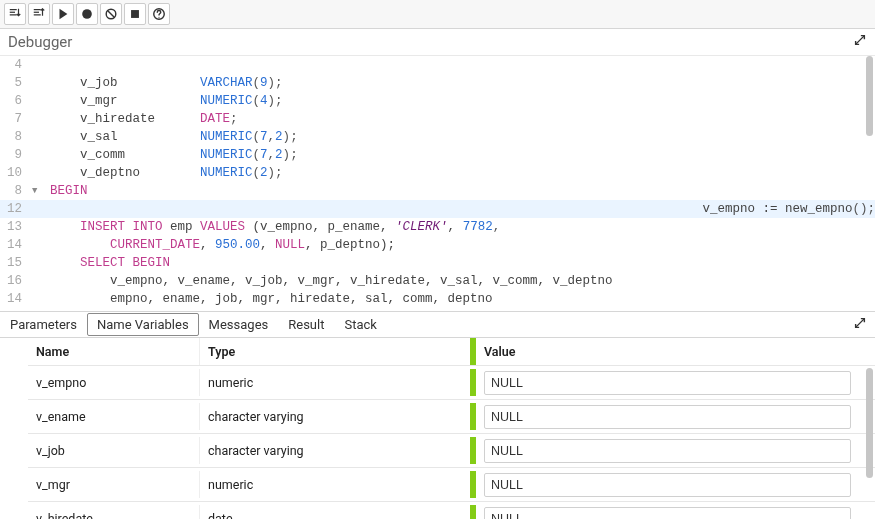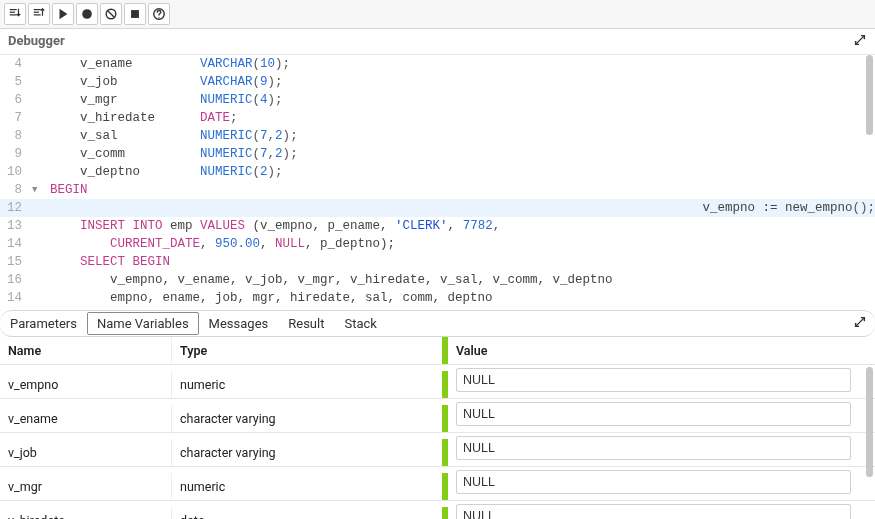--- a/index.html
+++ b/index.html
@@ -27,27 +27,26 @@
     width: 22px; height: 22px;
     display: flex; align-items: center; justify-content: center;
     border: 1px solid #ccc;
     background: #fff;
     border-radius: 2px;
     cursor: pointer;
   }
   .tool-btn svg { width: 14px; height: 14px; }
   .debugger-header {
     display: flex;
-    align-items: flex-start;
+    align-items: flex-end;
     justify-content: space-between;
     padding: 4px 8px;
     color: #666;
-    font-size: 13px;
+    font-size: 15px;
     border-bottom: 1px solid #e9e9e9;
-    font-weight: bold;
   }
   .expand-ic { cursor: pointer; }
   
   .editor {
     font-family: Menlo, Consolas, "Courier New", monospace;
     font-size: 12.5px;
     line-height: 18px;
     overflow: auto;
     flex: 0 0 auto;
     height: 255px;
@@ -77,40 +76,39 @@
     color: #8a8a8a;
     font-size: 9px;
     line-height: 18px;
     text-align: left;
   }
   .code-text { padding-left: 2px; }
   .kw { color: #bf3c8d; }   
   .fn { color: #2a6fd4; }   
   .id { color: #444; }
   .num { color: #2a6fd4; }
-  .str { color: #1d4ed8; }
+  .str { color: #701a75; font-style: italic; }
   .paren { color: #555; }
   .punct { color: #555; }
   .editor-scrollbar {
     position: absolute;
     right: 2px; top: 0;
     width: 7px; height: 80px;
     background: #c6c6c6;
     border-radius: 4px;
   }
   
   .tabs {
     display: flex;
     align-items: center;
     border-top: 1px solid #d6d6d6;
     border-bottom: 1px solid #d6d6d6;
     background: #fff;
     font-size: 13px;
     padding: 0;
-    border-radius: 12px;
   }
   .tab {
     padding: 4px 10px;
     color: #333;
     cursor: pointer;
     border-right: none;
   }
   .tab.active {
     border: 1px solid #8a8a8a;
     border-radius: 2px;
@@ -118,22 +116,23 @@
   }
   .tabs .spacer { flex: 1; }
   
   .grid {
     flex: 1;
     overflow: auto;
     position: relative;
   }
   .grid-header, .grid-row {
     display: flex;
-    align-items: flex-end;
+    align-items: center;
     border-bottom: 1px solid #e6e6e6;
+    margin-left: 28px;
   }
   .grid-header {
     font-weight: 600;
     font-size: 12.5px;
     color: #222;
     background: #fff;
     height: 28px;
   }
   .grid-row { height: 34px; }
   .cell {
@@ -221,21 +220,21 @@
     <svg width="14" height="14" viewBox="0 0 16 16" stroke="#333" stroke-width="1.6" fill="none">
         <path d="M3 13L13 3"></path>
         <path d="M9 3h4v4"></path>
         <path d="M7 13H3V9"></path>
       </svg>
   </span>
 </div>
 
 <div class="editor">
   <div class="editor-inner" id="code-lines">
-      <div class="code-line"><div class="gutter">4</div><div class="fold-gutter"></div><div class="code-text"><span class="id">    v_ename         </span><span class="fn">VARCHAR</span><span class="paren">(</span><span class="num">10</span><span class="paren">)</span><span class="punct">;</span></div></div>
+      <div class="code-line"><div class="gutter">4</div><div class="fold-gutter"></div></div>
       <div class="code-line"><div class="gutter">5</div><div class="fold-gutter"></div><div class="code-text"><span class="id">    v_job           </span><span class="fn">VARCHAR</span><span class="paren">(</span><span class="num">9</span><span class="paren">)</span><span class="punct">;</span></div></div>
       <div class="code-line"><div class="gutter">6</div><div class="fold-gutter"></div><div class="code-text"><span class="id">    v_mgr           </span><span class="fn">NUMERIC</span><span class="paren">(</span><span class="num">4</span><span class="paren">)</span><span class="punct">;</span></div></div>
       <div class="code-line"><div class="gutter">7</div><div class="fold-gutter"></div><div class="code-text"><span class="id">    v_hiredate      </span><span class="kw">DATE</span><span class="punct">;</span></div></div>
       <div class="code-line"><div class="gutter">8</div><div class="fold-gutter"></div><div class="code-text"><span class="id">    v_sal           </span><span class="fn">NUMERIC</span><span class="paren">(</span><span class="num">7</span><span class="punct">,</span><span class="num">2</span><span class="paren">)</span><span class="punct">;</span></div></div>
       <div class="code-line"><div class="gutter">9</div><div class="fold-gutter"></div><div class="code-text"><span class="id">    v_comm          </span><span class="fn">NUMERIC</span><span class="paren">(</span><span class="num">7</span><span class="punct">,</span><span class="num">2</span><span class="paren">)</span><span class="punct">;</span></div></div>
       <div class="code-line"><div class="gutter">10</div><div class="fold-gutter"></div><div class="code-text"><span class="id">    v_deptno        </span><span class="fn">NUMERIC</span><span class="paren">(</span><span class="num">2</span><span class="paren">)</span><span class="punct">;</span></div></div>
       <div class="code-line"><div class="gutter">8</div><div class="fold-gutter">▼</div><div class="code-text"><span class="kw">BEGIN</span></div></div>
       <div class="code-line highlight"><div class="gutter">12</div><div class="fold-gutter"></div><div class="code-text"><span class="id">    v_empno := new_empno</span><span class="paren">()</span><span class="punct">;</span></div></div>
       <div class="code-line"><div class="gutter">13</div><div class="fold-gutter"></div><div class="code-text"><span class="id">    </span><span class="kw">INSERT INTO</span><span class="id"> emp </span><span class="kw">VALUES</span><span class="id"> (v_empno, p_ename, </span><span class="str">'CLERK'</span><span class="id">, </span><span class="num">7782</span><span class="punct">,</span></div></div>
       <div class="code-line"><div class="gutter">14</div><div class="fold-gutter"></div><div class="code-text"><span class="id">        </span><span class="kw">CURRENT_DATE</span><span class="id">, </span><span class="num">950.00</span><span class="id">, </span><span class="kw">NULL</span><span class="id">, p_deptno);</span></div></div>

